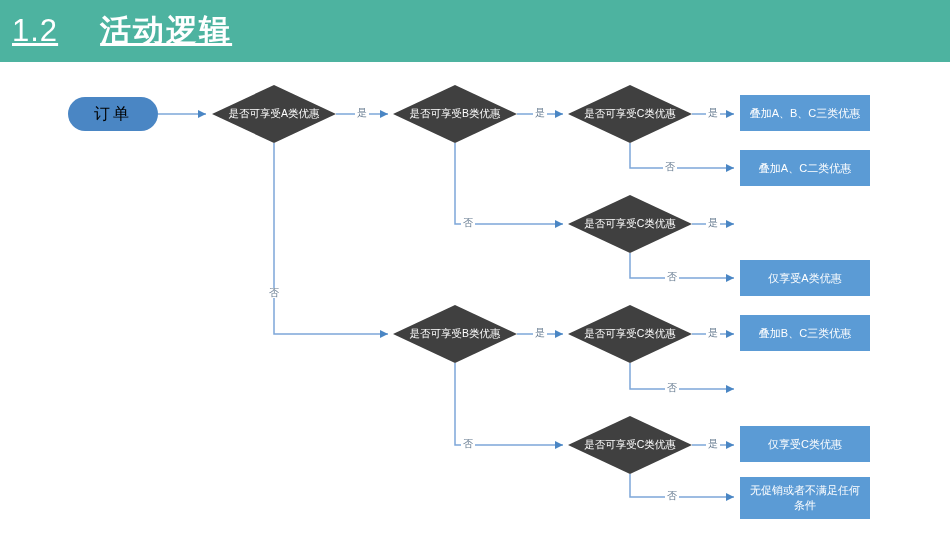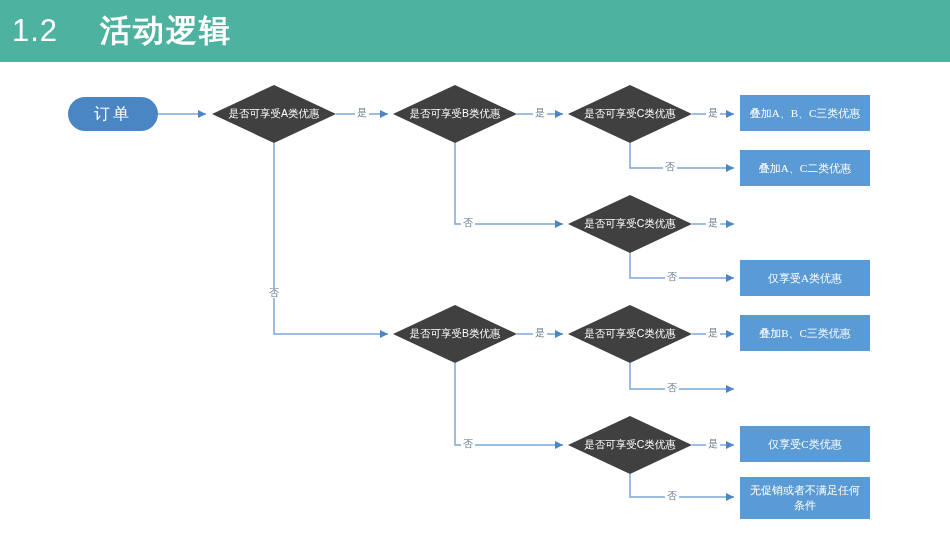--- a/index.html
+++ b/index.html
@@ -5,44 +5,44 @@
   html,body{margin:0;padding:0;}
   body{
     width:950px;height:535px;overflow:hidden;
     font-family:"Liberation Sans","DejaVu Sans",sans-serif;
     background:#ffffff;
   }
   .slide{position:relative;width:950px;height:535px;background:#ffffff;}
   .topbar{
     position:absolute;left:0;top:0;width:950px;height:62px;
     background:#4db3a0;color:#ffffff;
-    display:flex;align-items:center;
+    display:flex;align-items:center;text-decoration:underline;
   }
   .topbar .sec{font-size:31px;margin-left:12px;letter-spacing:1px;}
   .topbar .ttl{font-size:31px;margin-left:42px;font-weight:600;letter-spacing:2px;}
   .canvas{position:absolute;left:0;top:0;width:950px;height:535px;}
   .connector-svg{position:absolute;left:0;top:0;z-index:1;}
   .pill{
     position:absolute;left:68px;top:97px;width:90px;height:34px;
-    border-radius:17px;background:#4a86c4;color:#ffffff;
+    border-radius:17px;background:#4a86c4;color:#000000;
     font-size:16px;letter-spacing:3px;
     display:flex;align-items:center;justify-content:center;z-index:2;
   }
   .diamond{
     position:absolute;width:124px;height:58px;background:#404040;
     clip-path:polygon(50% 0,100% 50%,50% 100%,0 50%);
     color:#fff;font-size:10.5px;
     display:flex;align-items:center;justify-content:center;
     text-align:center;z-index:2;
   }
   .rbox{
     position:absolute;left:740px;width:130px;height:36px;
     background:#5b9bd5;color:#fff;font-size:11px;line-height:1.35;
     display:flex;align-items:center;justify-content:center;
-    text-align:center;padding:0 7px;box-sizing:border-box;z-index:2;font-family:Liberation Serif, serif;
+    text-align:center;padding:0 7px;box-sizing:border-box;z-index:2;
   }
   .rbox.tall{height:42px;padding-left:7px;}
   .elabel{
     position:absolute;transform:translate(-50%,-50%);
     font-size:10px;color:#64798f;background:#ffffff;
     padding:0 2px;line-height:1;z-index:3;
   }
 </style>
 </head>
 <body>

